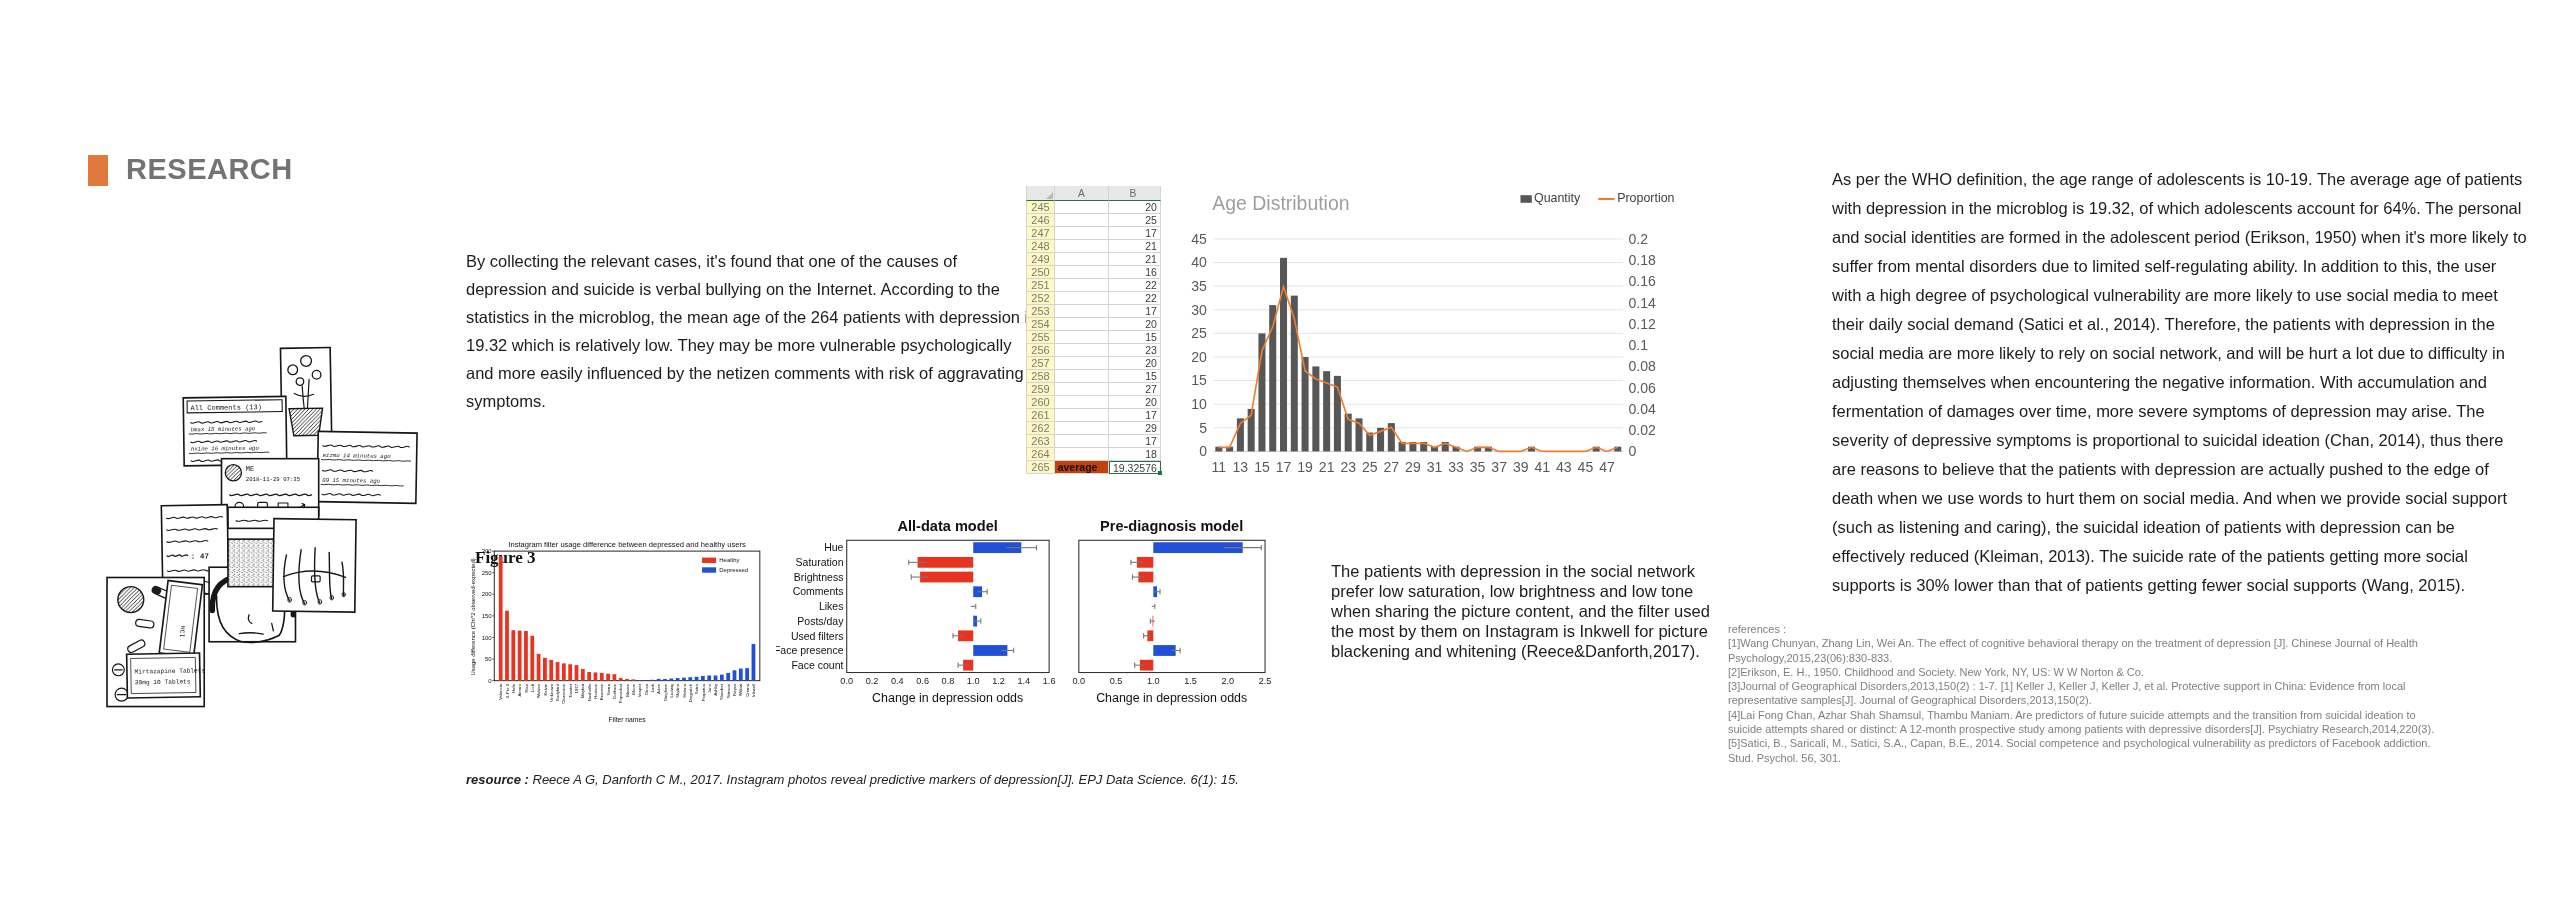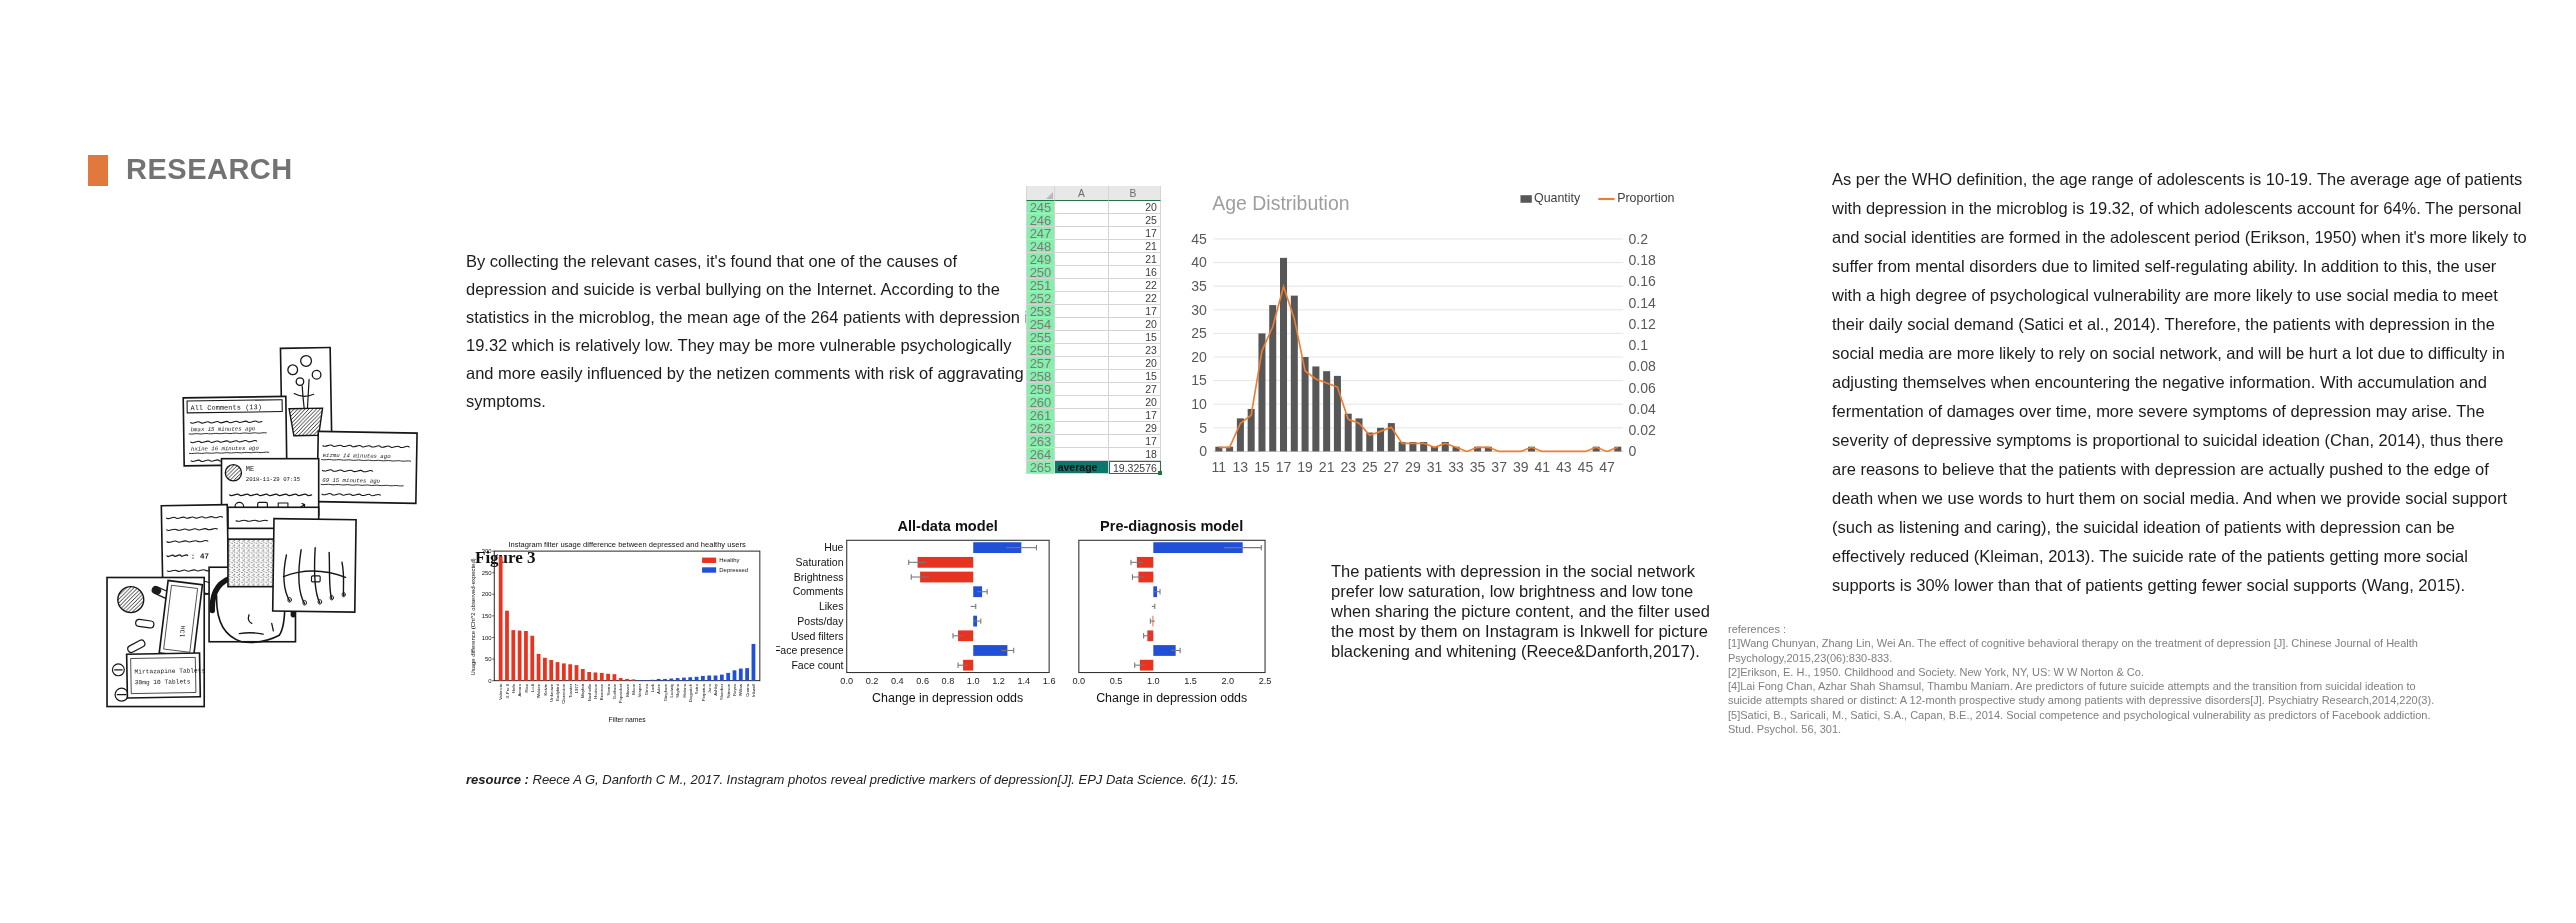--- a/index.html
+++ b/index.html
@@ -8,28 +8,28 @@
   .abs{position:absolute;}
   .para{font-size:16.5px;line-height:28px;color:#1c1c1c;margin-top:11px;}
   
   #accent-square{left:88px;top:155px;width:20px;height:31px;}
   #research-title{left:126px;top:153px;font-size:29px;font-weight:bold;color:#737373;letter-spacing:0.5px;}
   
   #sheet{left:1026px;top:186px;font-family:"Liberation Sans",sans-serif;}
   .srow{display:flex;}
   .scell{box-sizing:border-box;border-right:0.5px solid #d4d4d4;border-bottom:0.5px solid #d4d4d4;
          background:#fff;font-size:10.5px;color:#3c3c3c;display:flex;align-items:center;}
-  .snum{width:29px;height:13px;background:#86efac;color:#7a7a7a;font-size:13px;justify-content:center;border-left:0.5px solid #d4d4d4;}
+  .snum{width:29px;height:13px;background:#fef9c3;color:#7a7a7a;font-size:11px;justify-content:center;border-left:0.5px solid #d4d4d4;}
   .sa{width:54px;height:13px;}
   .sb{width:52px;height:13px;justify-content:flex-end;padding-right:3.2px;}
   .shead{height:15px;background:#e8e8e8;color:#6a6a6a;font-size:10.3px;justify-content:center;border-bottom:1.1px solid #217346;}
   .scorner{position:relative;}
   .scorner:after{content:"";position:absolute;right:1.1px;bottom:1.1px;width:0;height:0;
      border-left:7px solid transparent;border-bottom:7px solid #b9b9b9;}
-  .savg{font-weight:bold;color:#111;background:#0f766e;justify-content:flex-start;padding-left:2.7px;}
+  .savg{font-weight:bold;color:#111;background:#c2410c;justify-content:flex-start;padding-left:2.7px;}
   .ssel{position:relative;border:1.4px solid #217346 !important;}
   .ssel:after{content:"";position:absolute;right:-2.2px;bottom:-2.2px;width:3.8px;height:3.8px;background:#217346;}
   
   #figure3-caption{left:475px;top:520px;font-family:"Liberation Serif",serif;font-weight:bold;font-size:17px;color:#111;margin-top:28px;}
   #resource-note{left:466px;top:772px;font-size:13px;color:#222;font-style:italic;}
   #resource-note b{font-weight:bold;}
   
   #references{left:1728px;top:622px;width:711px;font-size:11px;line-height:14.3px;color:#7f7f7f;}
   
   .sk{stroke:#161616;fill:none;stroke-linecap:round;}
@@ -600,17 +600,18 @@
 
 <div class="abs para" style="left:1331px;top:550px;width:385px;line-height:20px;">The patients with depression in the social network prefer low saturation, low brightness and low tone when sharing the picture content, and the filter used the most by them on Instagram is Inkwell for picture blackening and whitening (Reece&amp;Danforth,2017).</div>
 
 <div class="abs para" style="left:1832px;top:154px;width:695px;line-height:29px;">As per the WHO definition, the age range of adolescents is 10-19. The average age of patients with depression in the microblog is 19.32, of which adolescents account for 64%. The personal and social identities are formed in the adolescent period (Erikson, 1950) when it's more likely to suffer from mental disorders due to limited self-regulating ability. In addition to this, the user with a high degree of psychological vulnerability are more likely to use social media to meet their daily social demand (Satici et al., 2014). Therefore, the patients with depression in the social media are more likely to rely on social network, and will be hurt a lot due to difficulty in adjusting themselves when encountering the negative information. With accumulation and fermentation of damages over time, more severe symptoms of depression may arise. The severity of depressive symptoms is proportional to suicidal ideation (Chan, 2014), thus there are reasons to believe that the patients with depression are actually pushed to the edge of death when we use words to hurt them on social media. And when we provide social support (such as listening and caring), the suicidal ideation of patients with depression can be effectively reduced (Kleiman, 2013). The suicide rate of the patients getting more social supports is 30% lower than that of patients getting fewer social supports (Wang, 2015).</div>
 
 <div class="abs" id="references">
   <div>references :</div>
   <div id="ref-items">
       <div>[1]Wang Chunyan, Zhang Lin, Wei An. The effect of cognitive behavioral therapy on the treatment of depression [J]. Chinese Journal of Health Psychology,2015,23(06):830-833.</div>
       <div>[2]Erikson, E. H., 1950. Childhood and Society. New York, NY, US: W W Norton &amp; Co.</div>
+      <div>[3]Journal of Geographical Disorders,2013,150(2) : 1-7. [1] Keller J, Keller J, Keller J, et al. Protective support in China: Evidence from local representative samples[J]. Journal of Geographical Disorders,2013,150(2).</div>
       <div>[4]Lai Fong Chan, Azhar Shah Shamsul, Thambu Maniam. Are predictors of future suicide attempts and the transition from suicidal ideation to suicide attempts shared or distinct: A 12-month prospective study among patients with depressive disorders[J]. Psychiatry Research,2014,220(3).</div>
       <div>[5]Satici, B., Saricali, M., Satici, S.A., Capan, B.E., 2014. Social competence and psychological vulnerability as predictors of Facebook addiction. Stud. Psychol. 56, 301.</div>
     </div>
 </div>
 
 
 </body></html>

